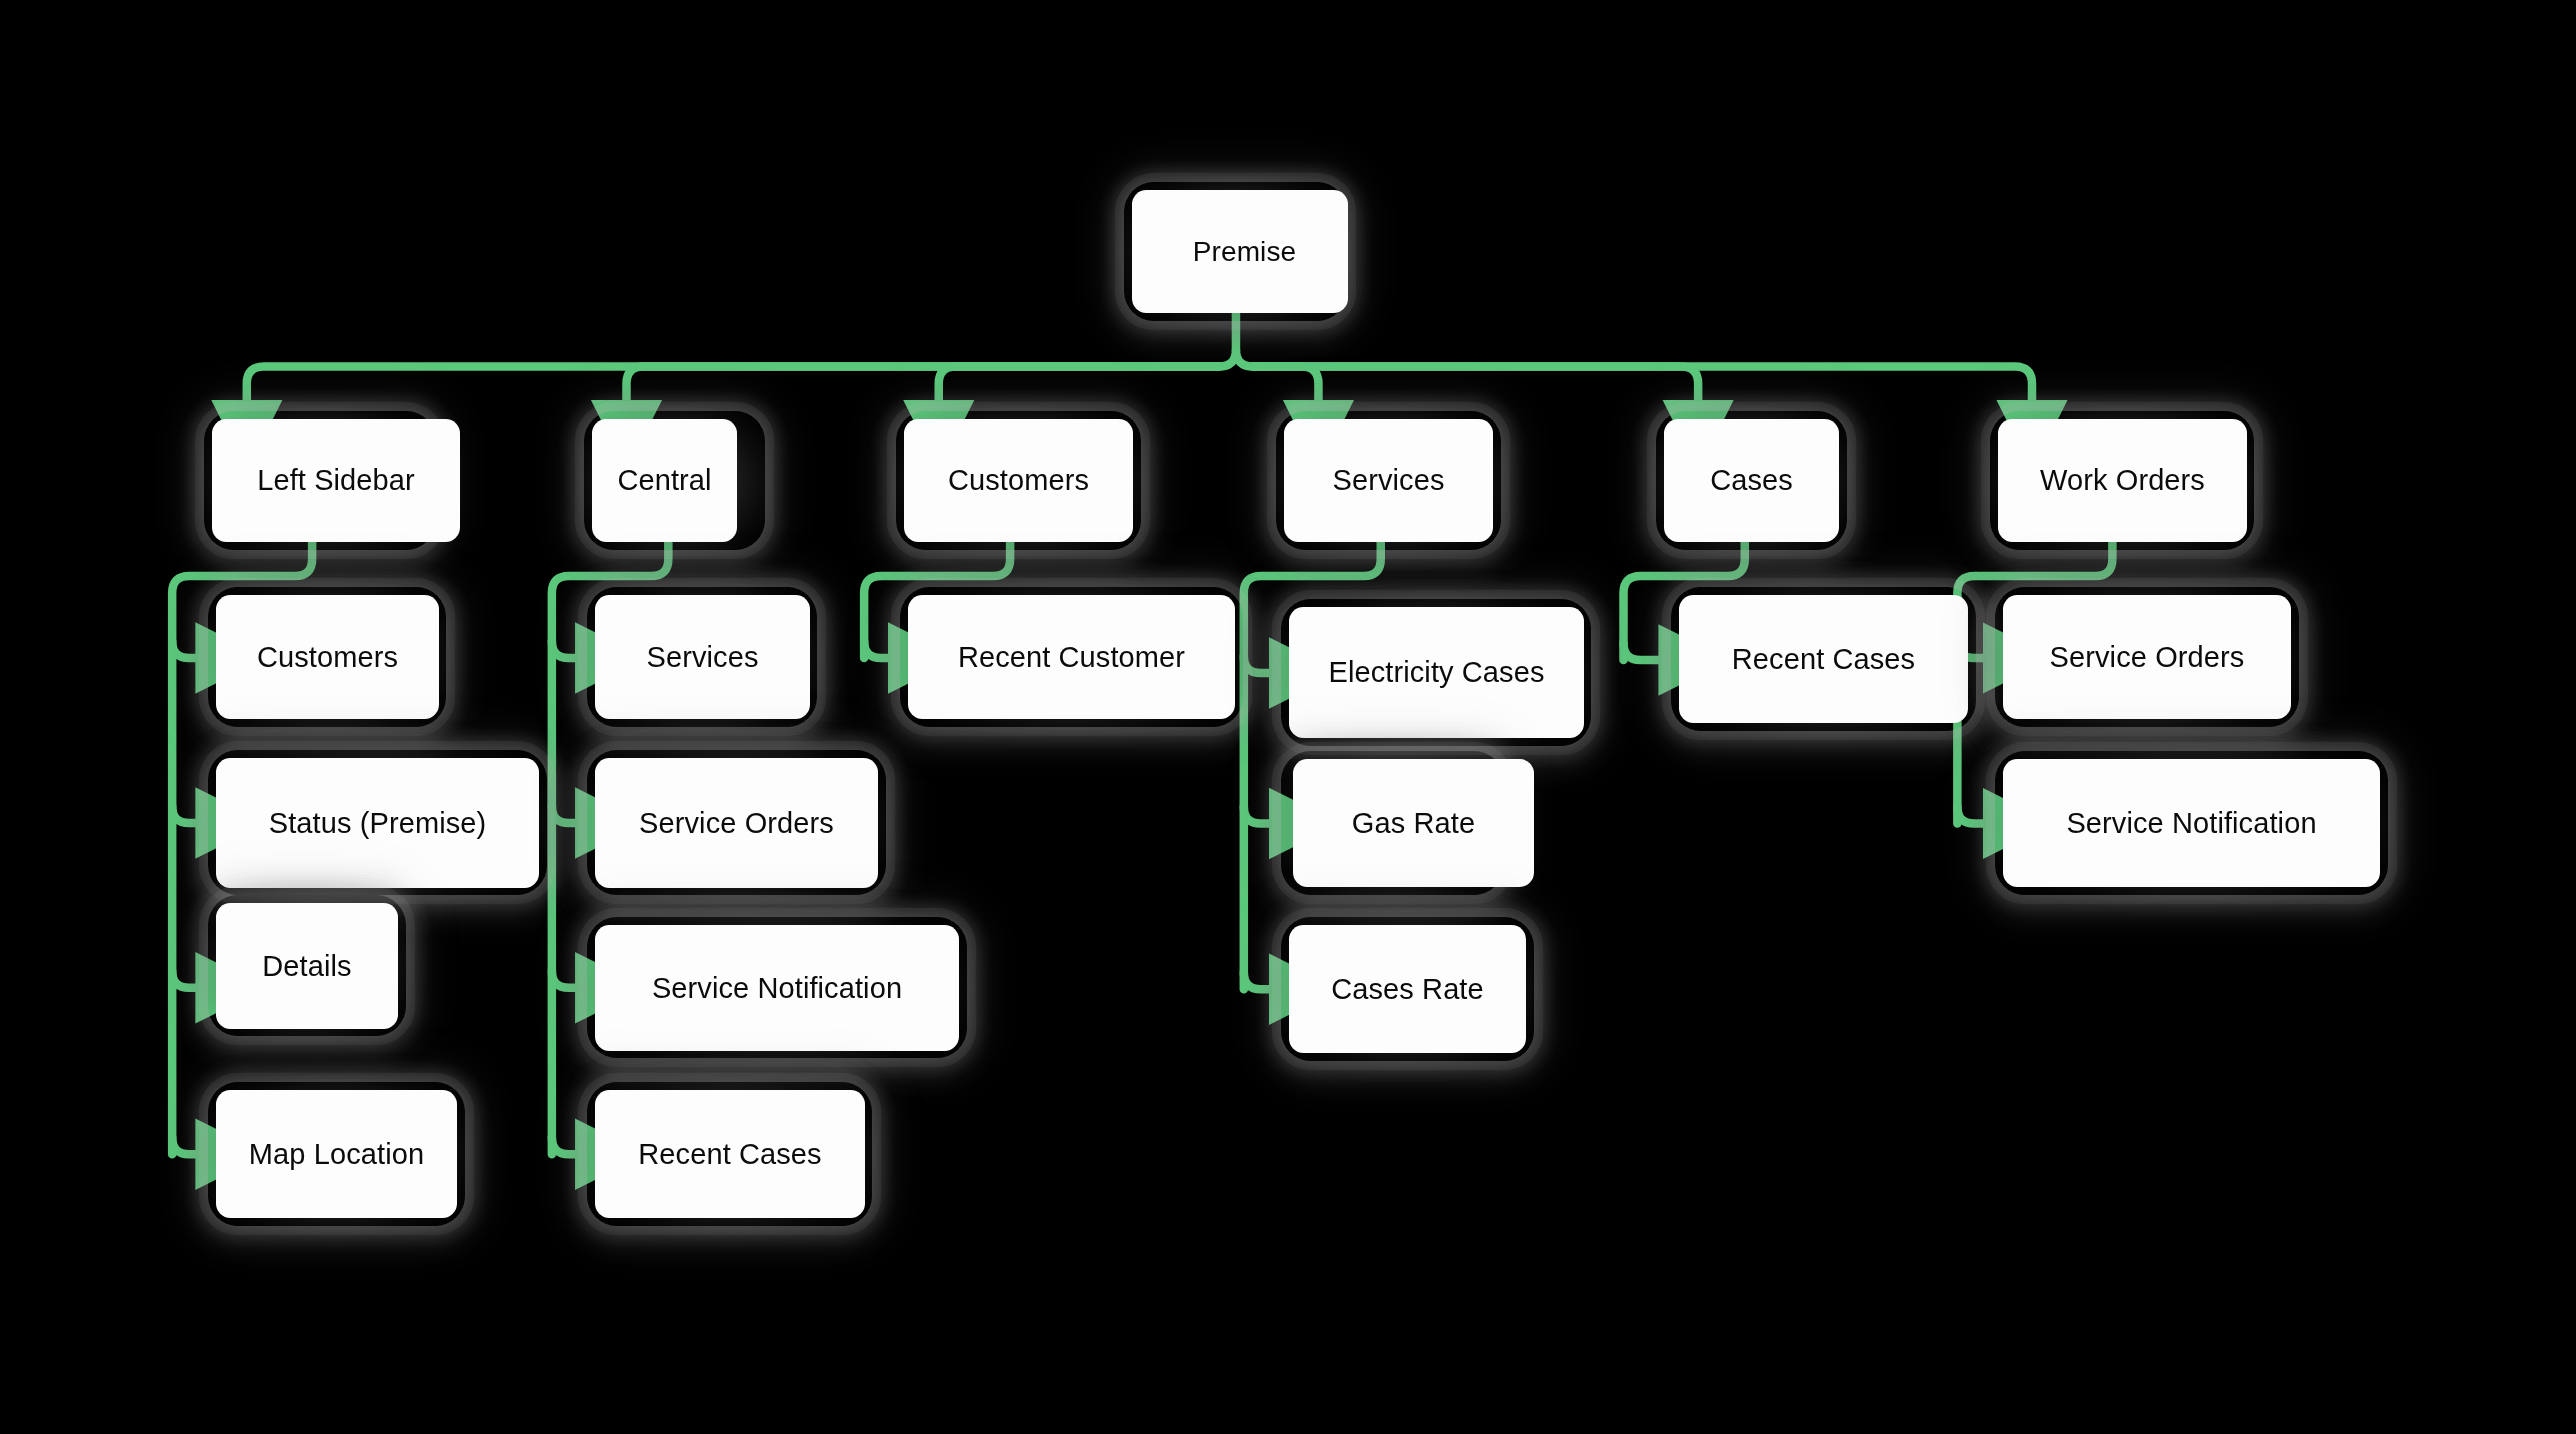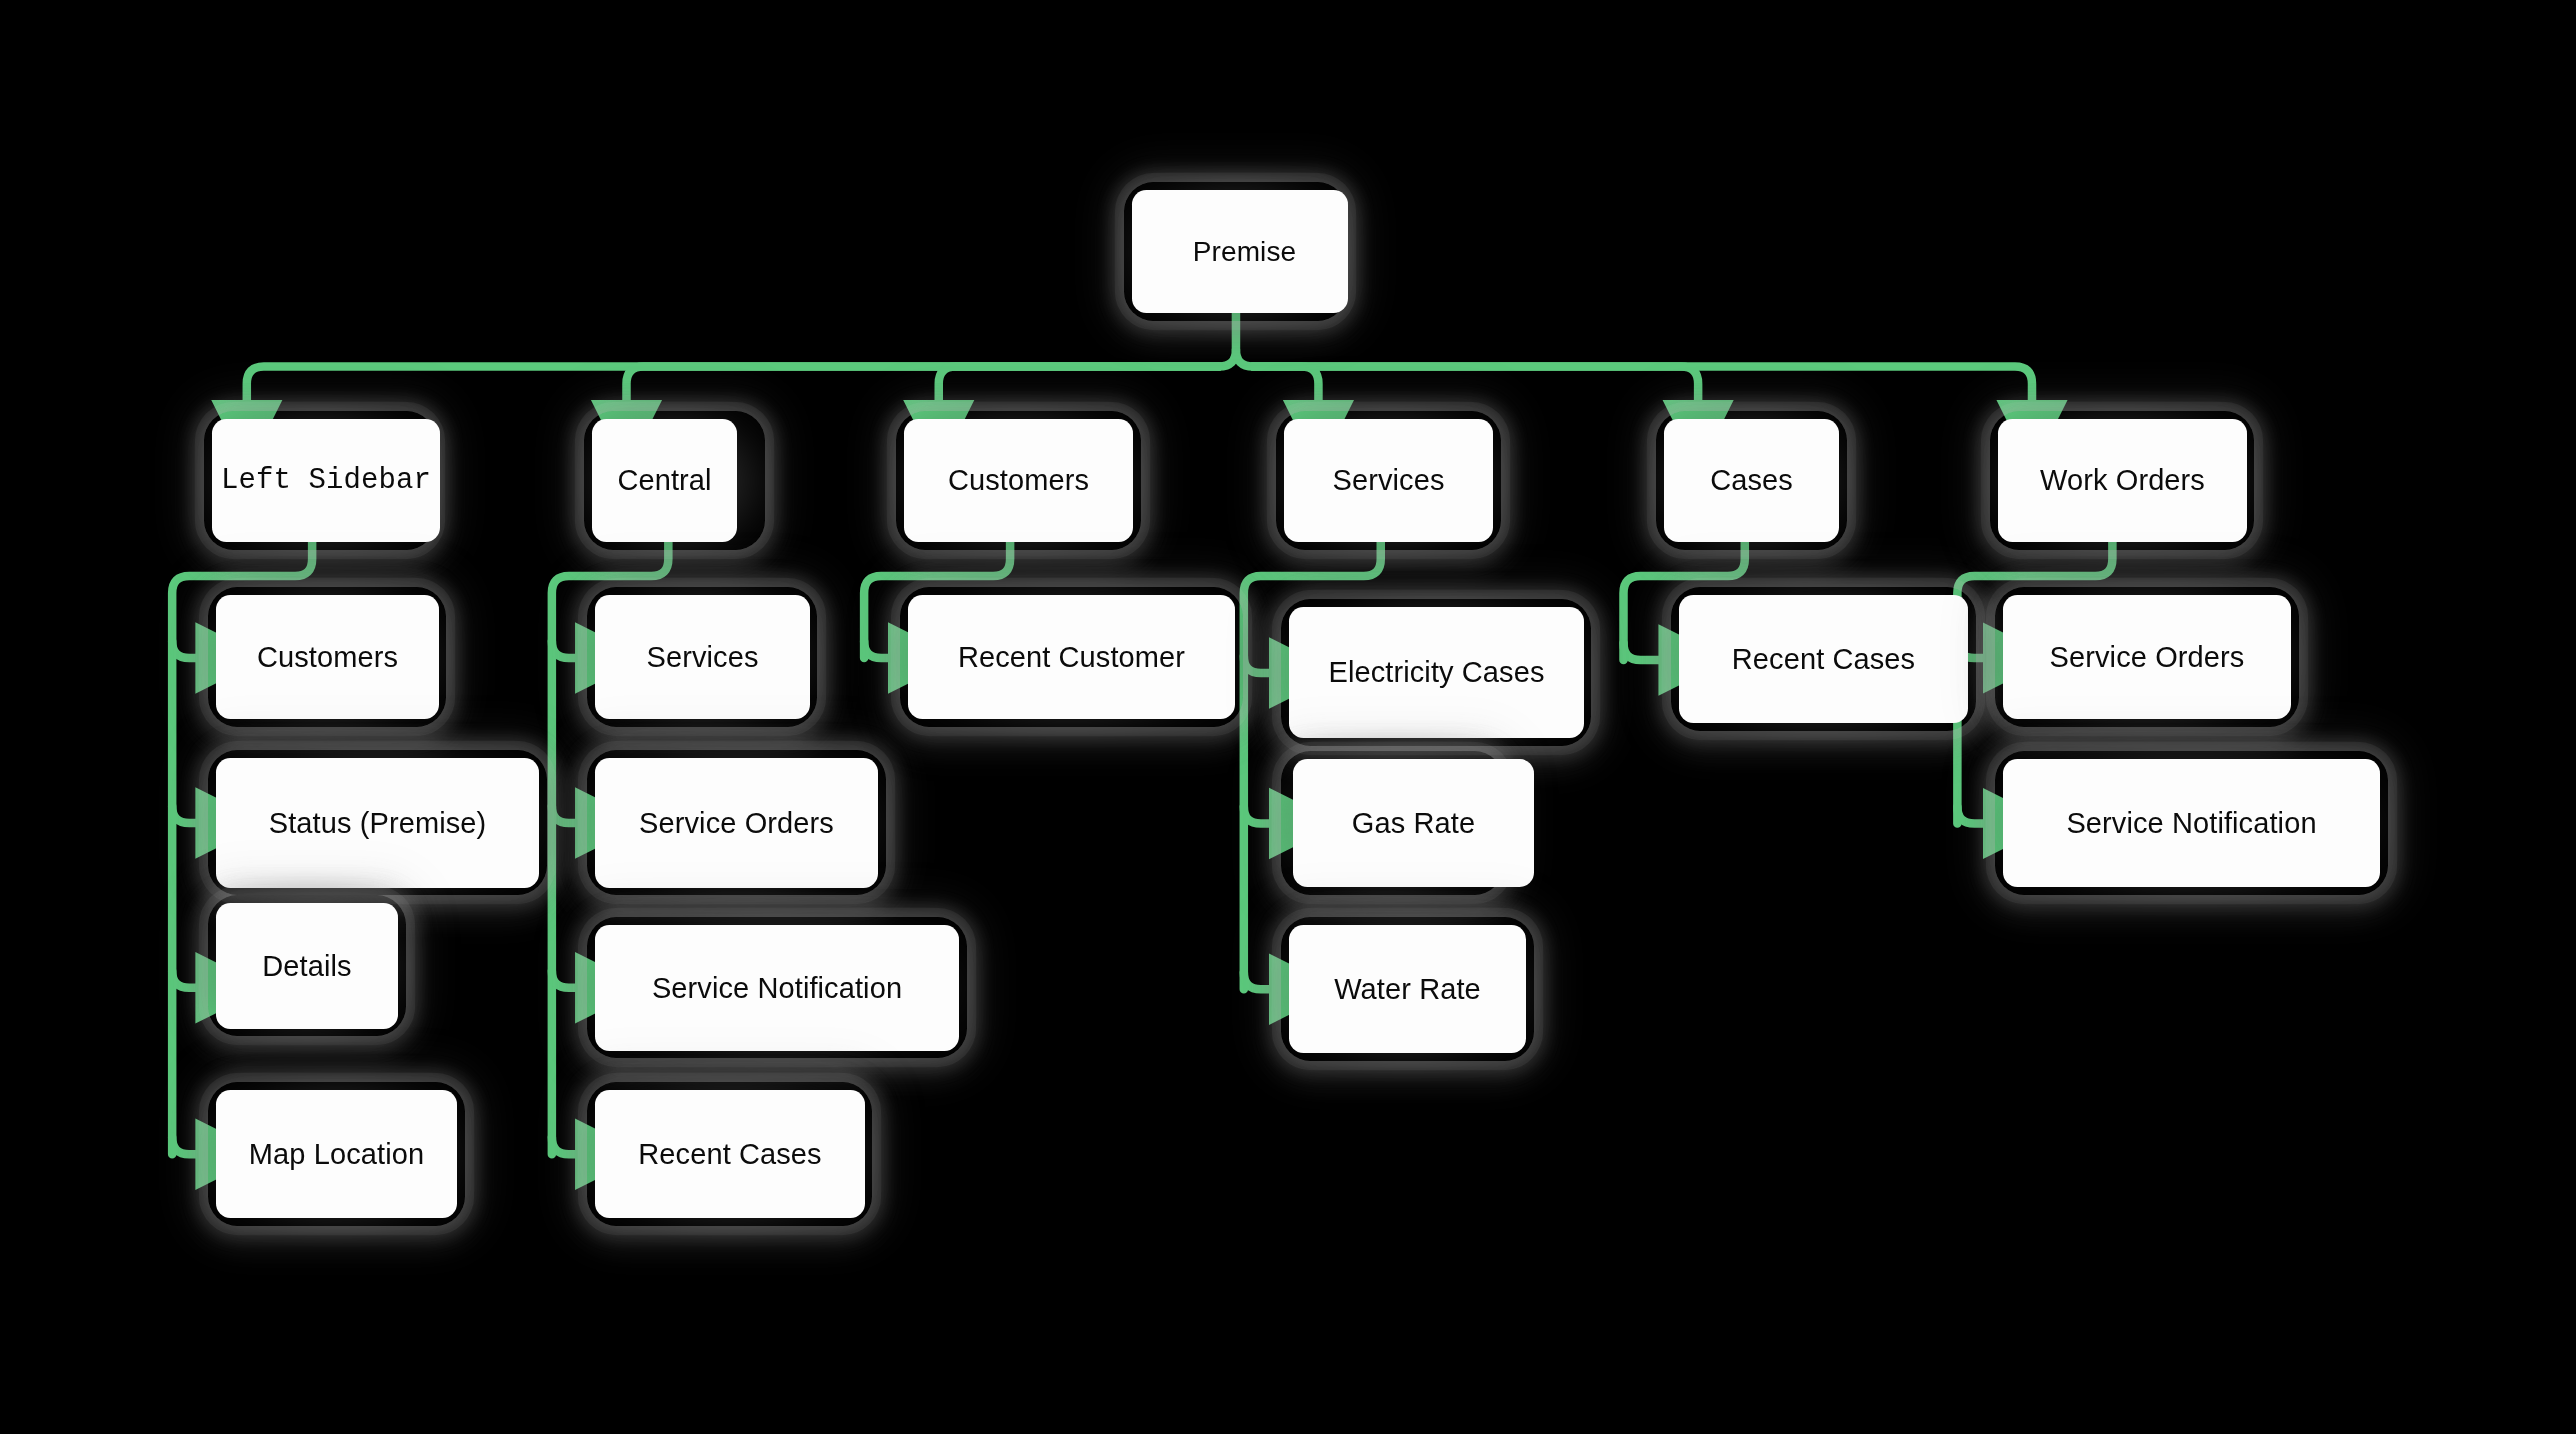--- a/index.html
+++ b/index.html
@@ -93,21 +93,21 @@
       <div class="node-wrap" style="left: 1110px; top: 168px; width: 251px; height: 168px;">
         <div class="halo" style="left: 0px; top: 0px; width: 251px; height: 168px;"></div>
         <div class="halo2" style="left: 14.4px; top: 14.4px; width: 223px; height: 139px;"></div>
         <div class="node root" style="left: 22px; top: 22px; width: 207px; height: 123px;">
           <span>Premise</span>
         </div>
       </div>
       <div class="node-wrap" style="left: 190px; top: 397px; width: 261px; height: 168px;">
         <div class="halo" style="left: 0px; top: 0px; width: 261px; height: 168px;"></div>
         <div class="halo2" style="left: 14.4px; top: 14.4px; width: 232px; height: 139px;"></div>
-        <div class="node" style="left: 22px; top: 22px; width: 228px; height: 123px; font-family: Liberation Mono, monospace;">
+        <div class="node" style="left: 22px; top: 22px; width: 248px; height: 123px;">
           <span>Left Sidebar</span>
         </div>
       </div>
       <div class="node-wrap" style="left: 194px; top: 573px; width: 267px; height: 169px;">
         <div class="halo" style="left: 0px; top: 0px; width: 267px; height: 169px;"></div>
         <div class="halo2" style="left: 14.4px; top: 14.4px; width: 238px; height: 140px;"></div>
         <div class="node" style="left: 22px; top: 22px; width: 223px; height: 124px;">
           <span>Customers</span>
         </div>
       </div>
@@ -199,21 +199,21 @@
         <div class="halo" style="left: 0px; top: 0px; width: 251px; height: 173px;"></div>
         <div class="halo2" style="left: 14.4px; top: 14.4px; width: 223px; height: 144px;"></div>
         <div class="node" style="left: 26px; top: 22px; width: 241px; height: 128px; text-align: center;">
           <span>Gas Rate</span>
         </div>
       </div>
       <div class="node-wrap" style="left: 1267px; top: 903px; width: 281px; height: 173px;">
         <div class="halo" style="left: 0px; top: 0px; width: 281px; height: 173px;"></div>
         <div class="halo2" style="left: 14.4px; top: 14.4px; width: 253px; height: 144px;"></div>
         <div class="node" style="left: 22px; top: 22px; width: 237px; height: 128px;">
-          <span>Water Rate</span>
+          <span>Cases Rate</span>
         </div>
       </div>
       <div class="node-wrap" style="left: 1642px; top: 397px; width: 220px; height: 168px;">
         <div class="halo" style="left: 0px; top: 0px; width: 220px; height: 168px;"></div>
         <div class="halo2" style="left: 14.4px; top: 14.4px; width: 191px; height: 139px;"></div>
         <div class="node" style="left: 22px; top: 22px; width: 175px; height: 123px;">
           <span>Cases</span>
         </div>
       </div>
       <div class="node-wrap" style="left: 1657px; top: 573px; width: 334px; height: 173px;">

